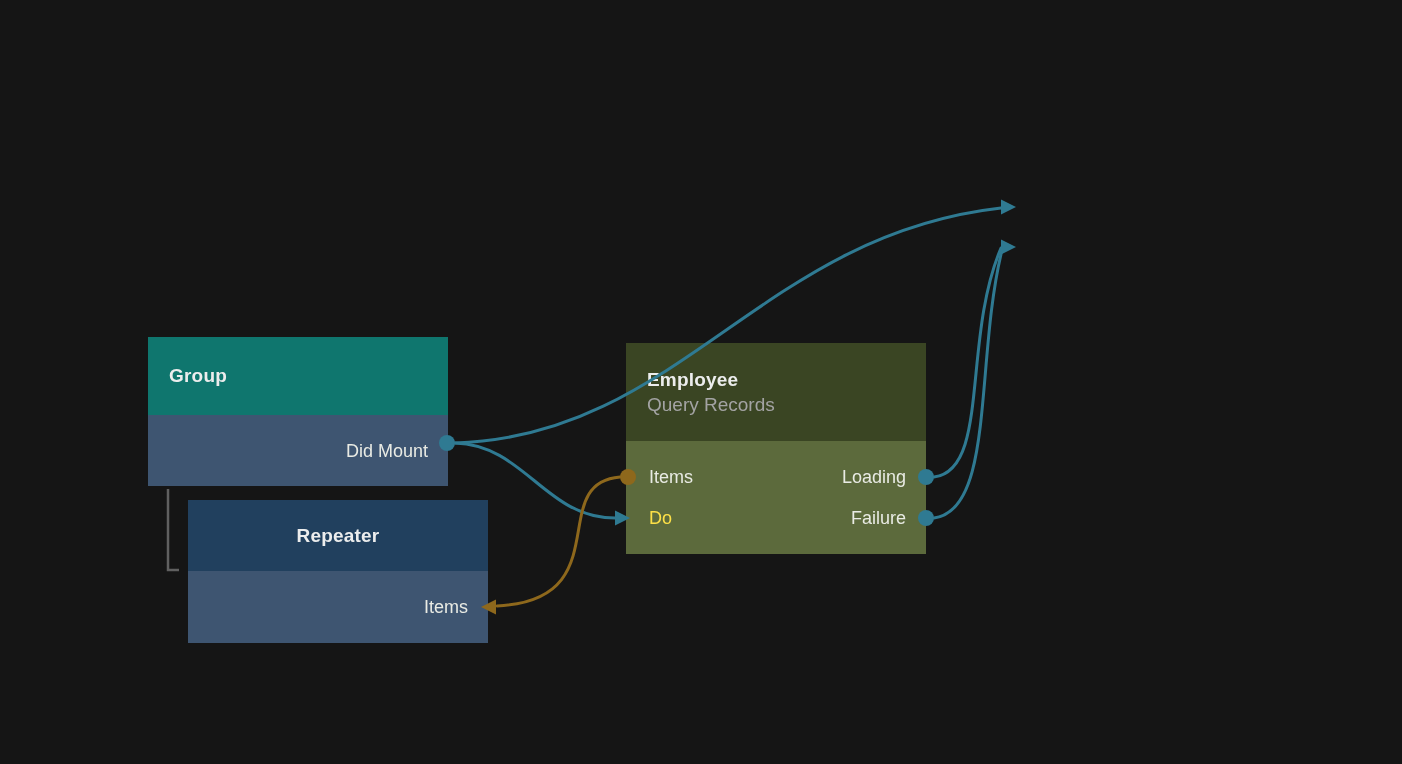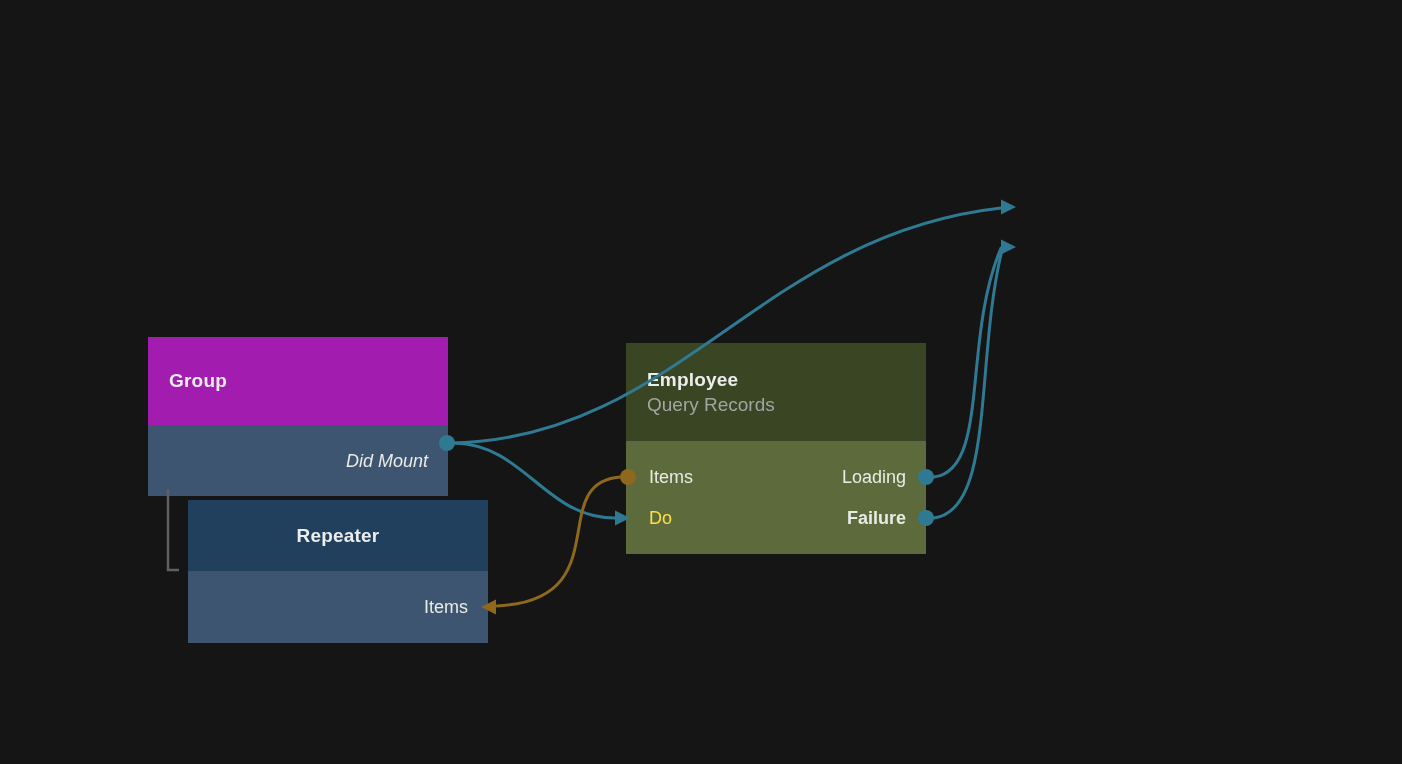--- a/index.html
+++ b/index.html
@@ -23,45 +23,45 @@
   .port.left{left:23px;}
   .port.right{right:20px;text-align:right;}
   #wires{position:absolute;left:0;top:0;z-index:5;pointer-events:none;}
   #wires *{pointer-events:auto;}
 </style>
 </head>
 <body>
 
 <div id="canvas" style="background: rgb(21, 21, 21);">
     <div class="node" style="left: 148px; top: 337px; width: 300px;">
-      <div class="node-header" style="height: 88px; background: #a21caf;">
+      <div class="node-header" style="height: 78px; background: #0f766e;">
         <div class="node-title" style="color: rgb(236, 237, 237);">Group</div>
       </div>
       <div class="node-body" style="height: 71px; background: rgb(62, 85, 113);">
-        <div class="port right" style="top: 36px; color: rgb(233, 235, 228); font-style: italic;">Did Mount</div>
+        <div class="port right" style="top: 36px; color: rgb(233, 235, 228);">Did Mount</div>
       </div>
     </div>
     <div class="node" style="left: 188px; top: 500px; width: 300px;">
       <div class="node-header" style="height: 71px; background: rgb(33, 64, 94); align-items: center;">
         <div class="node-title" style="color: rgb(236, 237, 237);">Repeater</div>
       </div>
       <div class="node-body" style="height: 72px; background: rgb(62, 85, 113);">
         <div class="port right" style="top: 36px; color: rgb(233, 235, 228);">Items</div>
       </div>
     </div>
     <div class="node" style="left: 626px; top: 343px; width: 300px;">
       <div class="node-header" style="height: 98px; background: rgb(58, 69, 35);">
         <div class="node-title" style="color: rgb(236, 237, 237);">Employee</div>
         <div class="node-subtitle" style="color: #a3a3a3;">Query Records</div>
       </div>
       <div class="node-body" style="height: 113px; background: rgb(92, 106, 60);">
         <div class="port left" style="top: 36px; color: rgb(233, 235, 228);">Items</div>
         <div class="port left" style="top: 77px; color: #fde047;">Do</div>
         <div class="port right" style="top: 36px; color: rgb(233, 235, 228);">Loading</div>
-        <div class="port right" style="top: 77px; color: rgb(233, 235, 228); font-weight: bold;">Failure</div>
+        <div class="port right" style="top: 77px; color: rgb(233, 235, 228);">Failure</div>
       </div>
     </div>
     <svg id="wires" width="1402" height="764" viewBox="0 0 1402 764">
       <polyline points="168,489 168,570 179,570" fill="none" stroke="#606060" stroke-width="2.5"></polyline>
       <path d="M 455 443 C 680 436, 760 235, 1001 208" fill="none" stroke="#2f7a92" stroke-width="3" stroke-linecap="round"></path>
       <path d="M 455 443 C 525 445, 545 518, 615 518" fill="none" stroke="#2f7a92" stroke-width="3" stroke-linecap="round"></path>
       <path d="M 934 477 C 990 470, 962 340, 1001 248" fill="none" stroke="#2f7a92" stroke-width="3" stroke-linecap="round"></path>
       <path d="M 934 518 C 995 510, 975 360, 1002 250" fill="none" stroke="#2f7a92" stroke-width="3" stroke-linecap="round"></path>
       <path d="M 620 477 C 545 483, 620 600, 497 606" fill="none" stroke="#8e681c" stroke-width="3" stroke-linecap="round"></path>
       <circle cx="447" cy="443" r="8" fill="#2f7a92"></circle>

